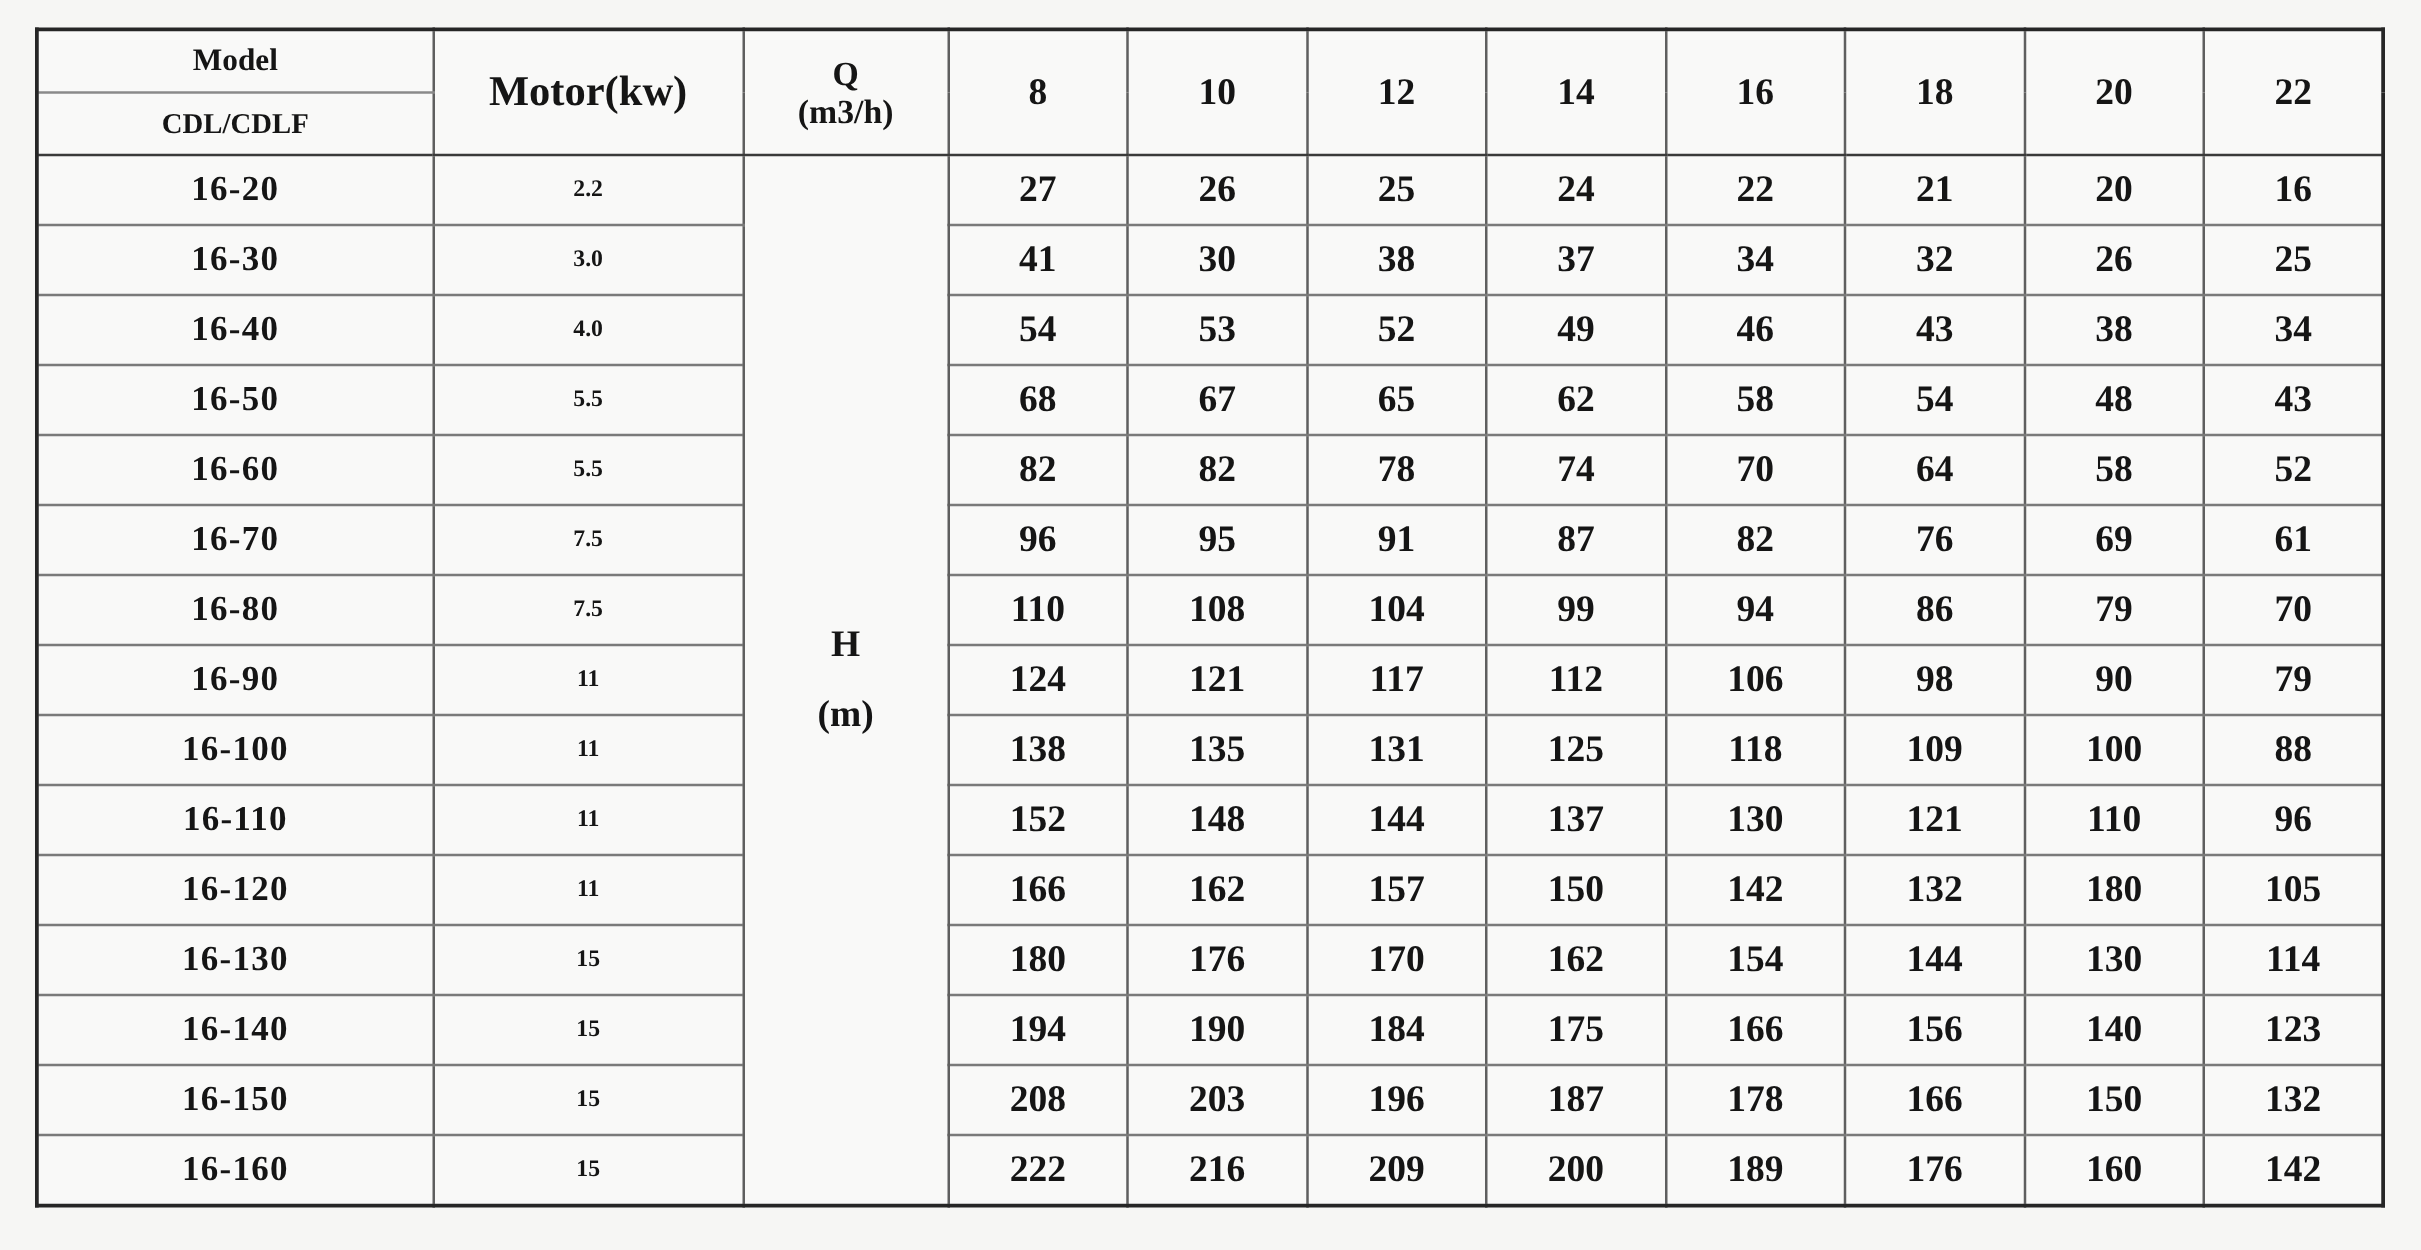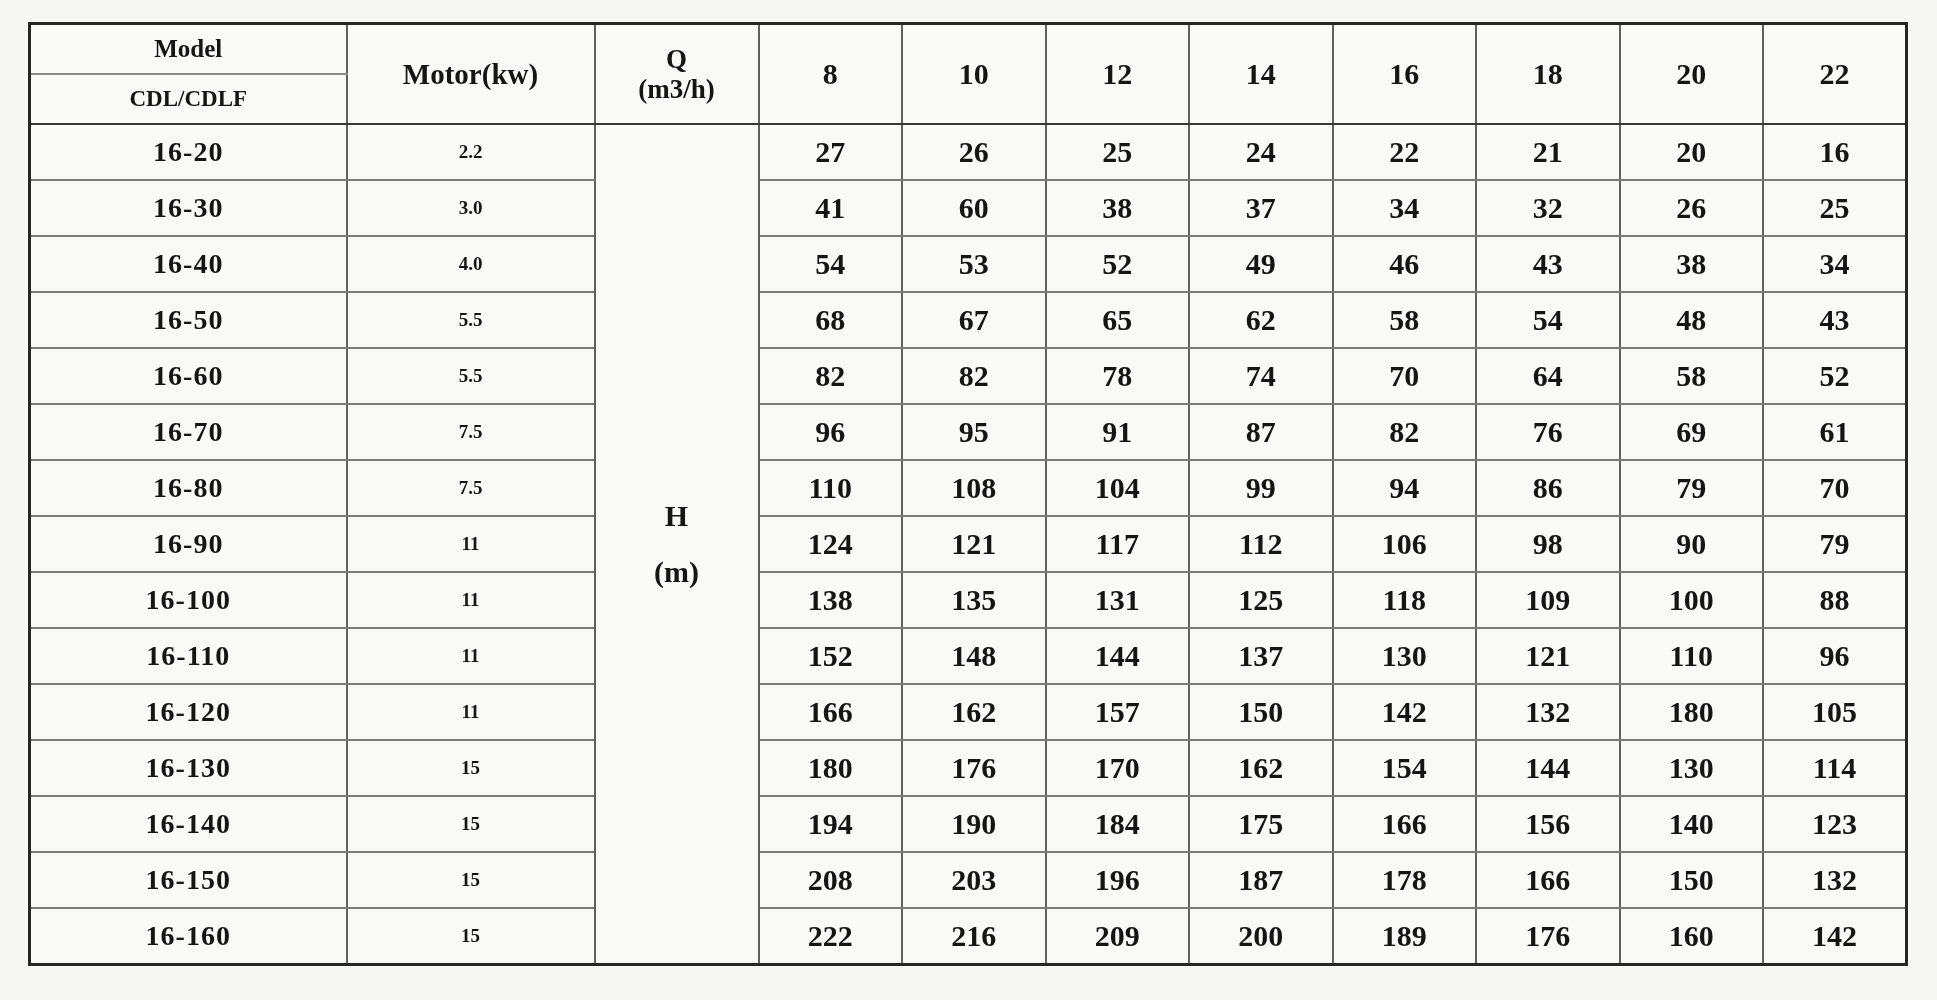--- a/index.html
+++ b/index.html
@@ -35,21 +35,21 @@
     font-weight: bold;
     color: #151515;
     padding: 0;
     overflow: hidden;
   }
   tr.header-row-1 th, tr.header-row-2 th {
     border-bottom-color: #3a3a3a;
   }
   .model-header { font-size: 25px; height: 48px; border-bottom-color: #8a8a8a !important; }
   .model-sub   { font-size: 23px; height: 48px; }
-  .motor-header { font-size: 29px; }
+  .motor-header { font-size: 34px; }
   .q-header { font-size: 27px; line-height: 1.12; }
   .flow-header { font-size: 30px; }
   .model-cell { font-size: 28px; letter-spacing: 1px; }
   .motor-cell { font-size: 19px; }
   .head-cell  { font-size: 30px; }
   .h-cell { font-size: 30px; }
   .h-cell div { line-height: 1.0; }
   .h-cell .h-line1 { margin-bottom: 26px; }
   tbody tr { height: 56px; }
 </style>
@@ -106,21 +106,21 @@
           <td class="head-cell">24</td>
           <td class="head-cell">22</td>
           <td class="head-cell">21</td>
           <td class="head-cell">20</td>
           <td class="head-cell">16</td>
         </tr>
         <tr>
           <td class="model-cell">16-30</td>
           <td class="motor-cell">3.0</td>
           <td class="head-cell">41</td>
-          <td class="head-cell">60</td>
+          <td class="head-cell">30</td>
           <td class="head-cell">38</td>
           <td class="head-cell">37</td>
           <td class="head-cell">34</td>
           <td class="head-cell">32</td>
           <td class="head-cell">26</td>
           <td class="head-cell">25</td>
         </tr>
         <tr>
           <td class="model-cell">16-40</td>
           <td class="motor-cell">4.0</td>

